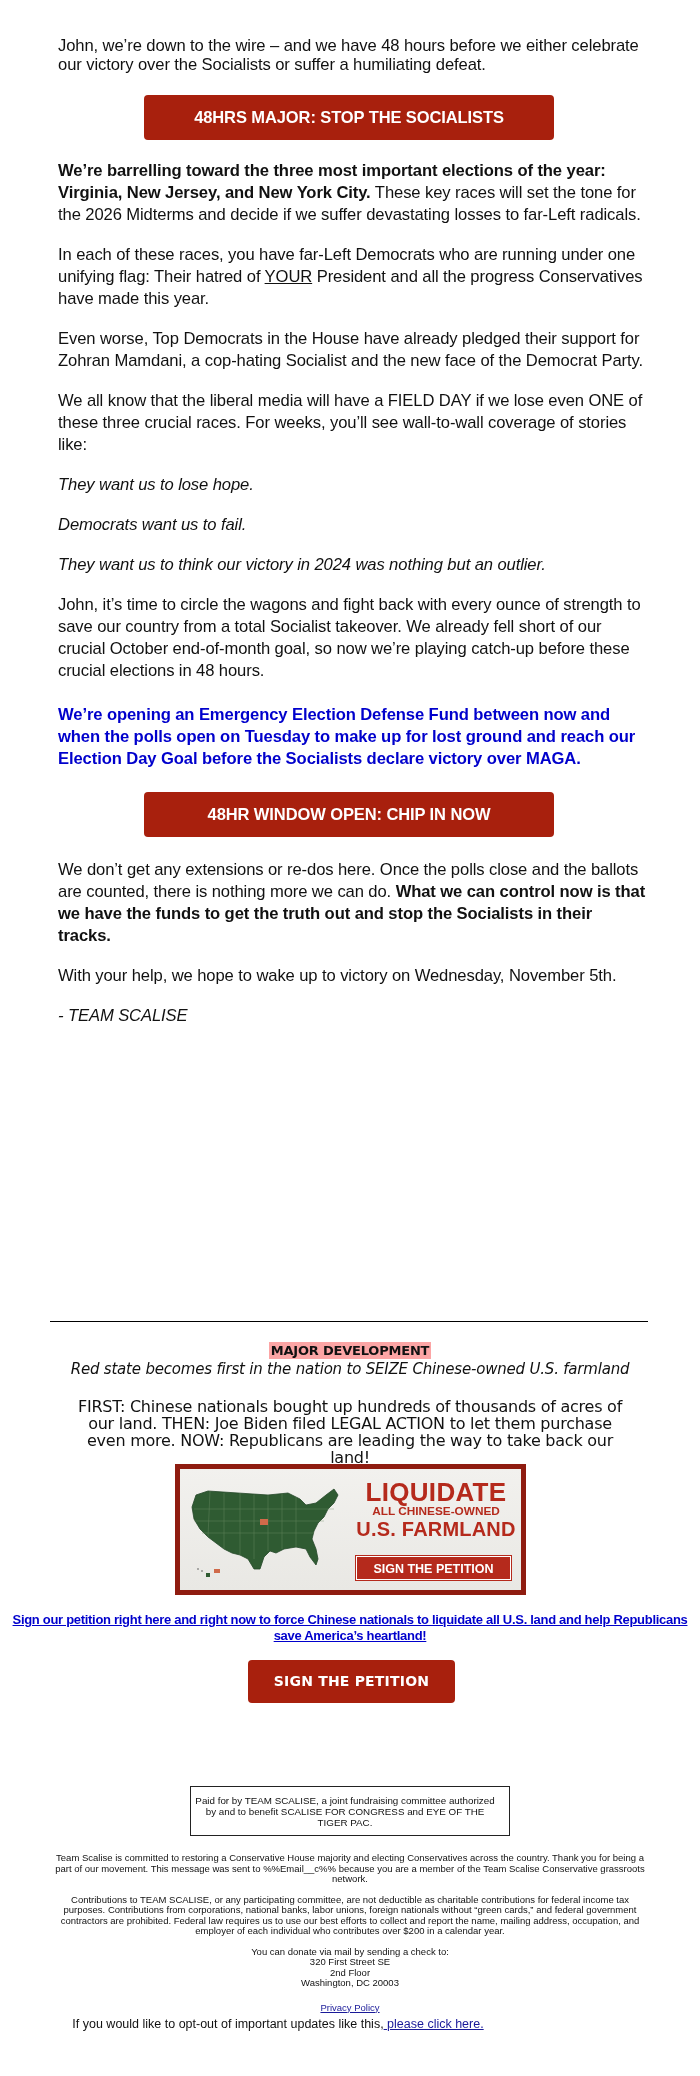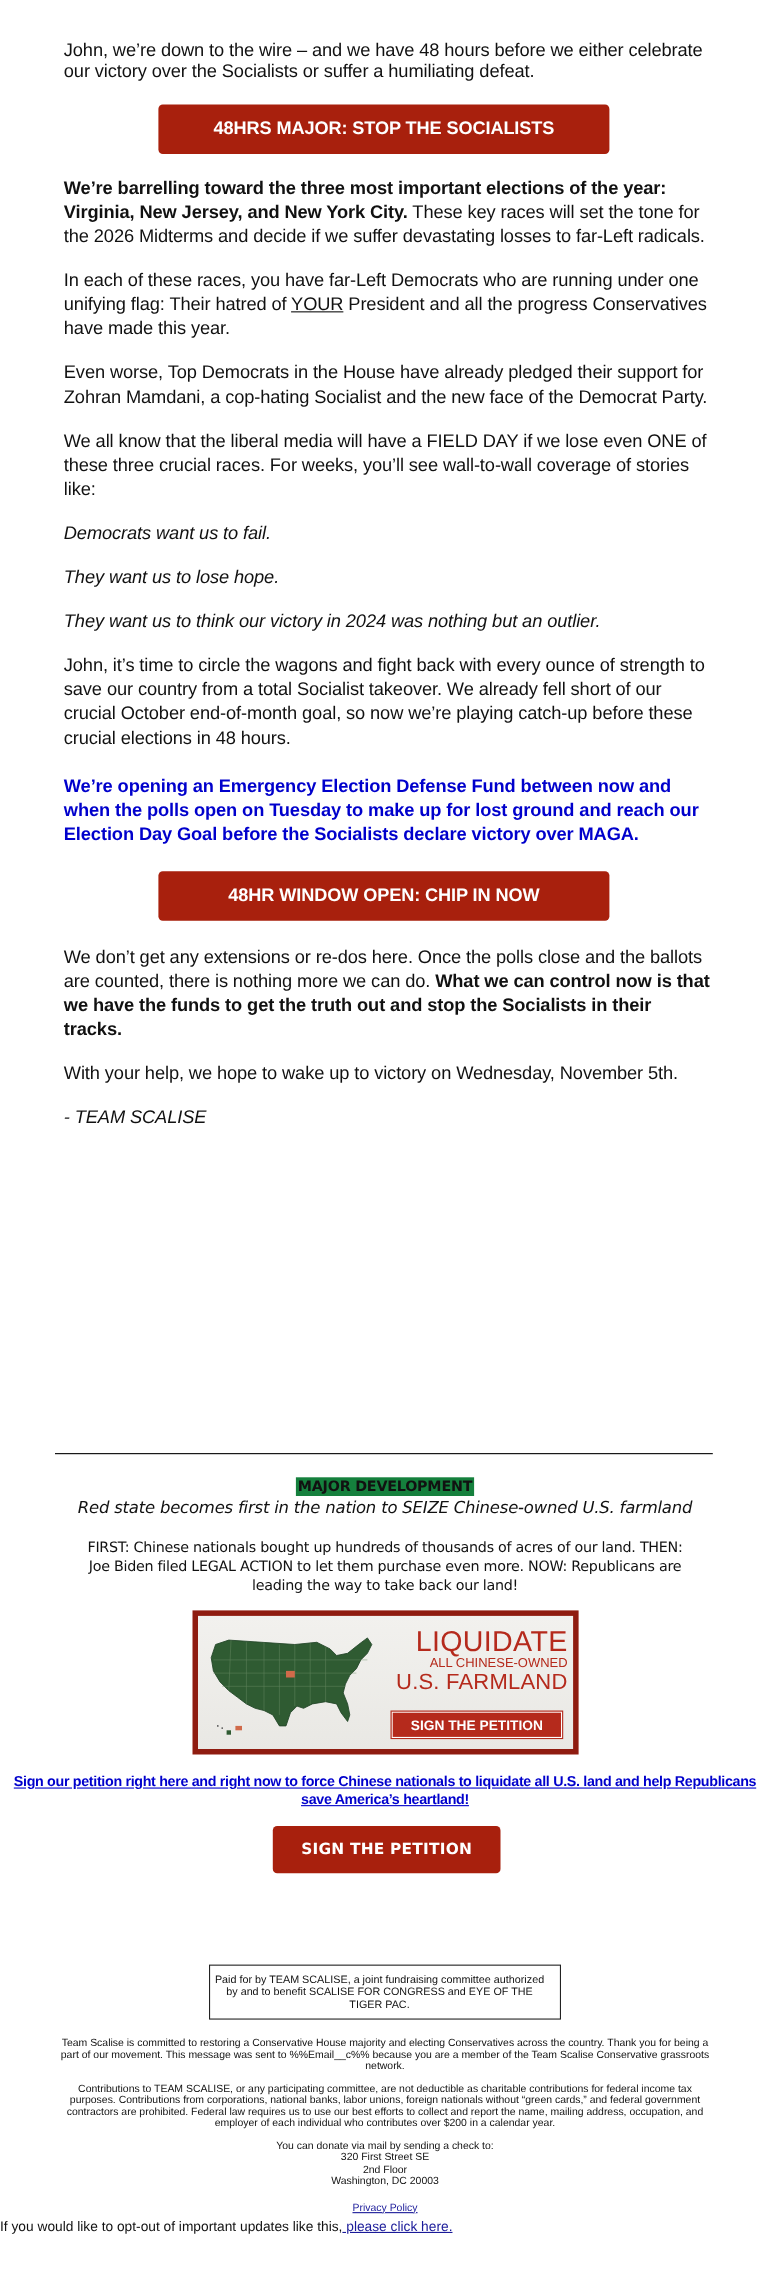--- a/index.html
+++ b/index.html
@@ -69,36 +69,36 @@
       position: absolute;
       left: 0;
       top: 1340px;
       width: 700px;
       text-align: center;
       font-family: "DejaVu Sans", sans-serif;
       color: #111;
     }
     .promo-kicker {
       display: inline-block;
-      background: #15803d;
+      background: #fca5a5;
       font-weight: bold;
       font-size: 13px;
       line-height: 17px;
       padding: 0 2px;
       letter-spacing: -0.2px;
     }
     .promo-sub {
       font-style: italic;
       font-size: 15px;
       line-height: 18px;
       margin-top: 1px;
       letter-spacing: -0.2px;
     }
     .promo-body {
-      font-size: 13px;
+      font-size: 16px;
       line-height: 17px;
       margin: 20px auto 0 auto;
       width: 560px;
       letter-spacing: -0.25px;
     }
     .banner {
       position: absolute;
       left: 175px;
       top: 1464px;
       width: 351px;
@@ -120,22 +120,22 @@
       top: 14px;
       width: 160px;
       height: 100px;
     }
     .banner-title {
       position: absolute;
       left: 176px;
       top: 10px;
       width: 160px;
       color: #B52A1C;
-      font-weight: normal;
-      text-align: right;
+      font-weight: bold;
+      text-align: center;
       line-height: 1;
     }
     .banner-title .t1 { font-size: 26px; letter-spacing: 0.3px; display: block; }
     .banner-title .t2 { font-size: 11.8px; display: block; margin-top: 1px; }
     .banner-title .t3 { font-size: 20px; display: block; margin-top: 1px; letter-spacing: 0.2px; }
     .banner-btn {
       position: absolute;
       left: 176px;
       top: 87px;
       width: 155px;
@@ -204,21 +204,21 @@
       color: #111;
     }
     .footer p { margin-bottom: 10px; }
     .footer .addr { line-height: 10.5px; }
     .footer a.privacy { color: #1a1a99; text-decoration: underline; }
     .optout {
       position: absolute;
       left: 0;
       top: 2016px;
       width: 556px;
-      text-align: left;
+      text-align: center;
       font-size: 12.5px;
       line-height: 16px;
       color: #111;
     }
     .optout a { color: #1a1a99; text-decoration: underline; }
   </style>
 </head>
 <body>
 
 <div class="content">
@@ -234,22 +234,22 @@
 
   <p>
     <span>In each of these races, you have far-Left Democrats who are running under one unifying flag: Their hatred of </span><span class="uline">YOUR</span><span> President and all the progress Conservatives have made this year.</span>
   </p>
 
   <p>Even worse, Top Democrats in the House have already pledged their support for Zohran Mamdani, a cop-hating Socialist and the new face of the Democrat Party.</p>
 
   <p style="margin-bottom:18px;">We all know that the liberal media will have a FIELD DAY if we lose even ONE of these three crucial races. For weeks, you’ll see wall-to-wall coverage of stories like:</p>
 
 
+  <p class="italic">They want us to lose hope.</p>
   <p class="italic">Democrats want us to fail.</p>
-  <p class="italic">They want us to lose hope.</p>
   <p class="italic">They want us to think our victory in 2024 was nothing but an outlier.</p>
 
   <p>John, it’s time to circle the wagons and fight back with every ounce of strength to save our country from a total Socialist takeover. We already fell short of our crucial October end-of-month goal, so now we’re playing catch-up before these crucial elections in 48 hours.</p>
 
   <p style="margin-top:22px;">
     <a class="link-bold">We’re opening an Emergency Election Defense Fund between now and when the polls open on Tuesday to make up for lost ground and reach our Election Day Goal before the Socialists declare victory over MAGA.</a>
   </p>
 
   <div class="cta-wrap" style="margin-top:22px;margin-bottom:22px;">
     <a class="cta-btn">48HR WINDOW OPEN: CHIP IN NOW</a>

